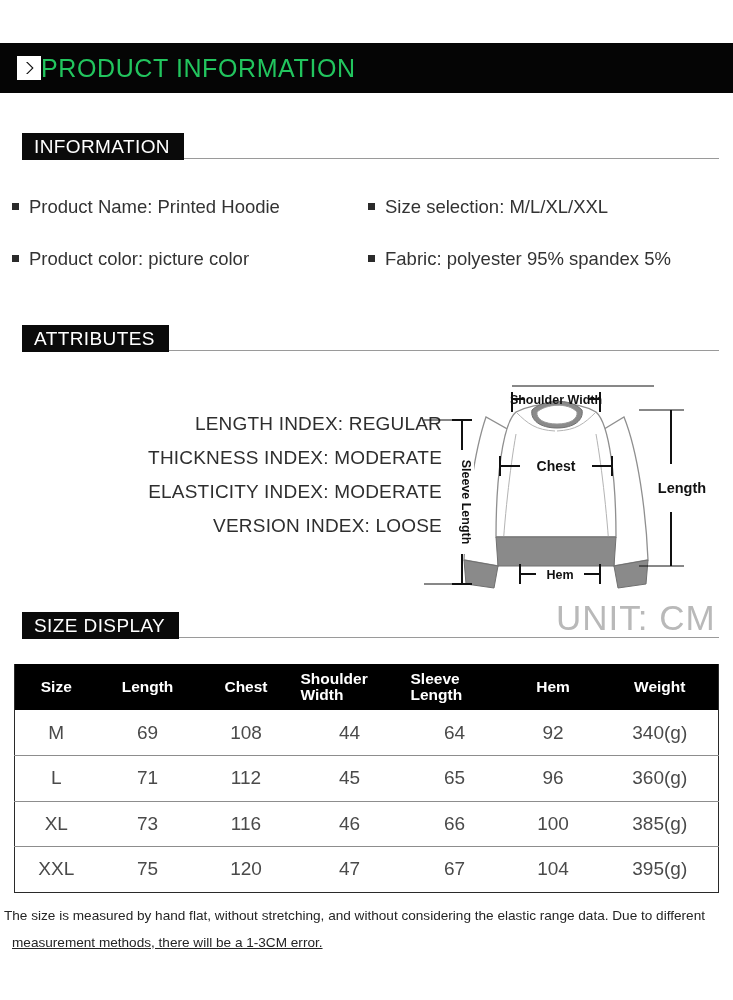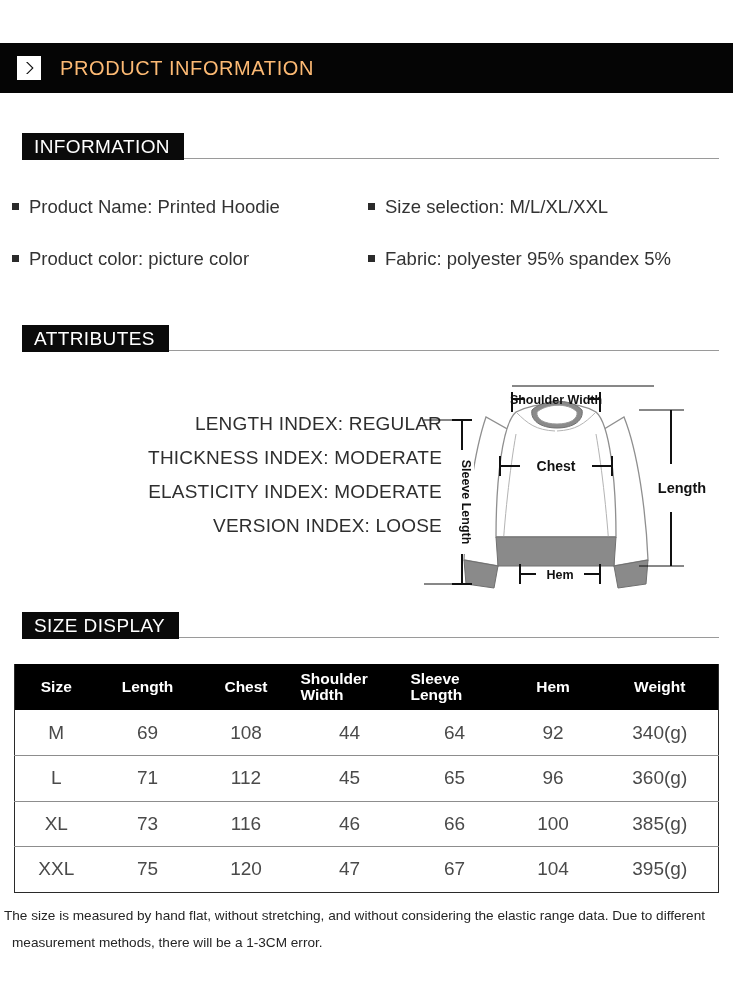--- a/index.html
+++ b/index.html
@@ -18,22 +18,22 @@
   .titlebar {
     position: absolute; left: 0; top: 43px; width: 733px; height: 50px;
     background: #050505; display: flex; align-items: center;
   }
   .titlebar-icon {
     width: 24px; height: 24px; background:#ffffff; margin-left: 17px;
     display:flex; align-items:center; justify-content:center; flex:none;
   }
   .titlebar-icon svg { display:block; }
   .titlebar-title {
-    color: #fdba74; font-size: 20px; letter-spacing: 0.6px;
-    margin-left: 19px; font-weight: 400; white-space: nowrap;
+    color: #22c55e; font-size: 25px; letter-spacing: 0.6px;
+    font-weight: 400; white-space: nowrap;
   }
 
   
   .section-head { position:absolute; left:0; width:733px; height:30px; }
   .tag {
     position:absolute; left:22px; top:0; height:27px;
     background:#0a0a0a; color:#ffffff;
     font-size:19px; letter-spacing:0.4px;
     display:flex; align-items:center; padding:0 14px 0 12px;
     white-space:nowrap; z-index:2;
@@ -93,21 +93,21 @@
     border-left:none; border-right:none;
   }
   .size-table tbody tr:last-child td { border-bottom:1.5px solid #2a2a2a; }
   .size-table { border-left:1.5px solid #2a2a2a; border-right:1.5px solid #2a2a2a; }
 
   
   .footnote {
     position:absolute; left:4px; top:903px; width:729px;
     font-size:13.6px; color:#252525; line-height:1.95;
   }
-  .footnote .l2 { padding-left:8px; }
+  .footnote .l2 { padding-left:8px;text-decoration:underline; }
 </style>
 </head>
 <body>
 
 <div class="page">
 
   <div class="titlebar">
     <span class="titlebar-icon">
       <svg width="16" height="16" viewBox="0 0 16 16">
         <path d="M5 2 L11 8 L5 14 L6.6 14 L12.6 8 L6.6 2 Z" fill="#111111"></path>
@@ -221,20 +221,21 @@
       <g>
         <line x1="96" y1="192" x2="96" y2="212" stroke="#111" stroke-width="2"></line>
         <line x1="176" y1="192" x2="176" y2="212" stroke="#111" stroke-width="2"></line>
         <line x1="96" y1="202" x2="112" y2="202" stroke="#111" stroke-width="2"></line>
         <line x1="160" y1="202" x2="176" y2="202" stroke="#111" stroke-width="2"></line>
         <text x="136" y="207" font-family="'Liberation Sans', sans-serif" font-size="12.5" font-weight="bold" fill="#111" text-anchor="middle">Hem</text>
       </g>
     </svg>
   </div>
 
+  <div class="unit-label">UNIT: CM</div>
 
   <div class="section-head" style="top:612px;">
     <span class="tag">SIZE DISPLAY</span>
     <span class="rule"></span>
   </div>
 
   <table class="size-table">
     <colgroup>
       <col style="width:83px">
         <col style="width:100px">

